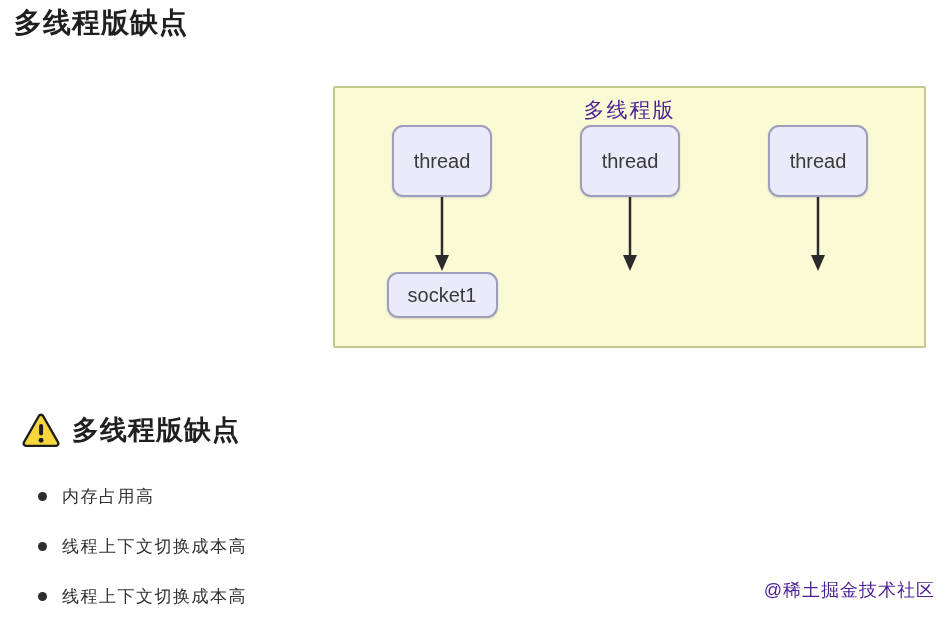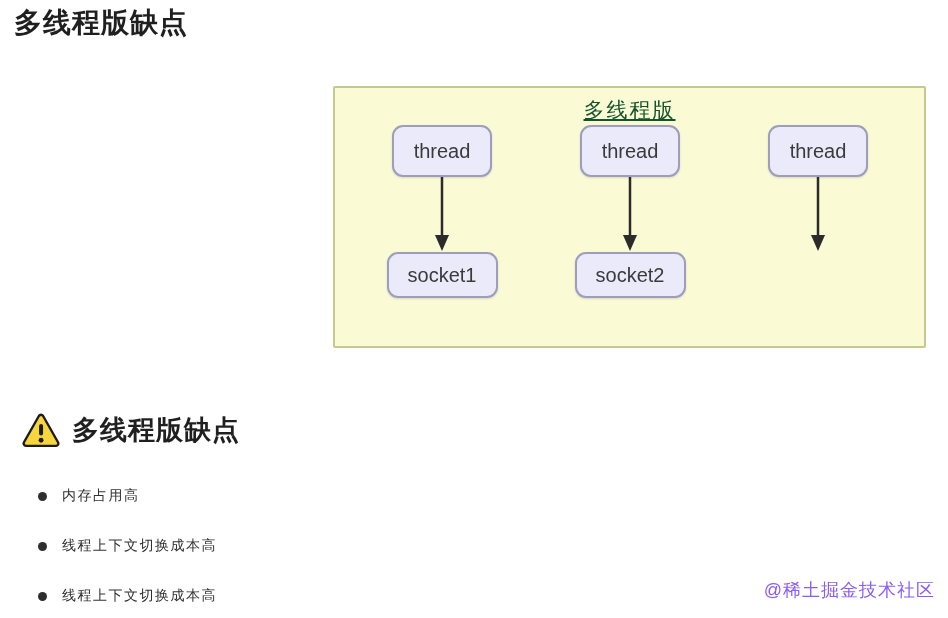--- a/index.html
+++ b/index.html
@@ -28,23 +28,22 @@
     width: 593px; height: 262px;
     background: #fafad5;
     border: 2px solid #c3c98f;
     border-radius: 2px;
   }
   .diagram-title {
     position: absolute;
     left: 0; right: 0; top: 8px;
     text-align: center;
     font-size: 21px;
-    color: #14532d;
+    color: #4c1d95;
     letter-spacing: 2px;
-    text-decoration: underline;
   }
   .diagram-col {
     position: absolute;
     top: 37px;
     width: 150px;
     display: flex;
     flex-direction: column;
     align-items: center;
   }
   .diagram-col.c0 { left: 32px; }
@@ -54,21 +53,21 @@
     background: #eaeafb;
     border: 2px solid #9e9ebc;
     border-radius: 11px;
     color: #3a3a3a;
     font-size: 20px;
     display: flex;
     align-items: center;
     justify-content: center;
     box-shadow: 0 1px 2px rgba(120,120,150,0.25);
   }
-  .node.thread { width: 100px; height: 52px; }
+  .node.thread { width: 100px; height: 72px; }
   .node.socket { width: 111px; height: 46px; }
   .arrow-svg { display: block; }
   .cons-heading {
     position: absolute;
     left: 22px; top: 412px;
     display: flex;
     gap: 12px;
   }
   .cons-heading-text {
     font-size: 27px;
@@ -79,36 +78,36 @@
   .cons-list {
     position: absolute;
     left: 38px; top: 482px;
     list-style: none;
   }
   .cons-item {
     display: flex;
     align-items: center;
     height: 28px;
     margin-bottom: 22px;
-    font-size: 14px;
+    font-size: 17px;
     color: #303030;
     letter-spacing: 1.5px;
   }
   .bullet-dot {
     width: 9px; height: 9px;
     border-radius: 50%;
     background: #2e2e2e;
     margin-right: 15px;
     flex: 0 0 auto;
   }
   .watermark {
     position: absolute;
     right: 13px; top: 578px;
     font-size: 18px;
-    color: #8b5cf6;
+    color: #4c1d95;
     letter-spacing: 1px;
   }
 </style>
 </head>
 <body>
 
 <div class="page">
 
   <h1 class="page-title">多线程版缺点</h1>
 
@@ -129,23 +128,20 @@
     </div>
 
     <div class="diagram-col c1">
       <div class="node thread">
         <span>thread</span>
       </div>
       <svg class="arrow-svg" width="24" height="75" viewBox="0 0 24 75">
         <line x1="12" y1="0" x2="12" y2="60" stroke="#2b2b2b" stroke-width="2.5"></line>
         <polygon points="12,74 5,58 19,58" fill="#2b2b2b"></polygon>
       </svg>
-      <div class="node socket">
-        <span>socket2</span>
-      </div>
     </div>
 
     <div class="diagram-col c2">
       <div class="node thread">
         <span>thread</span>
       </div>
       <svg class="arrow-svg" width="24" height="75" viewBox="0 0 24 75">
         <line x1="12" y1="0" x2="12" y2="60" stroke="#2b2b2b" stroke-width="2.5"></line>
         <polygon points="12,74 5,58 19,58" fill="#2b2b2b"></polygon>
       </svg>

